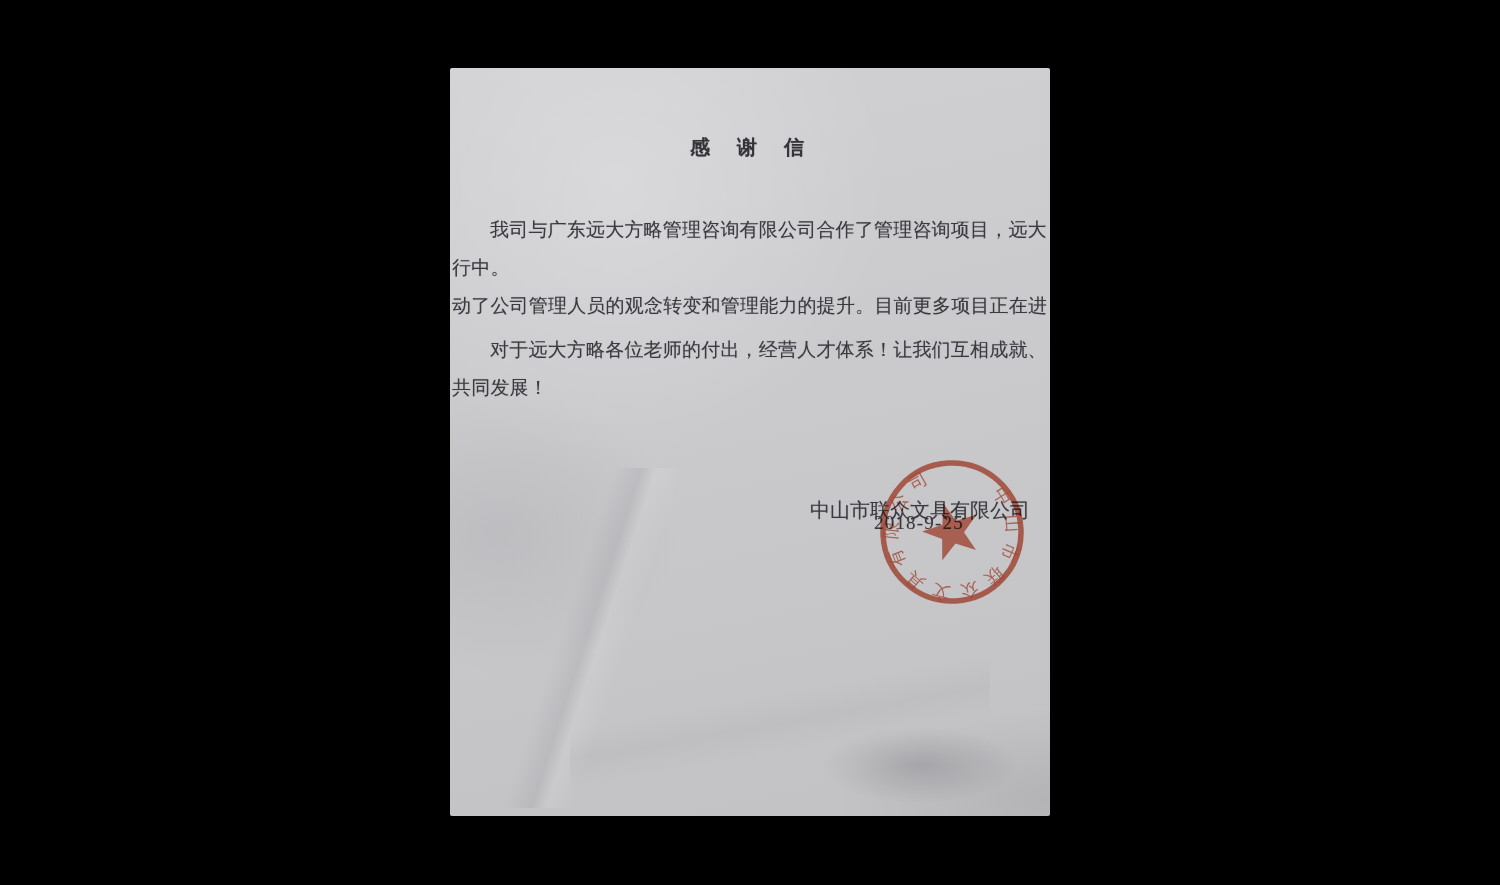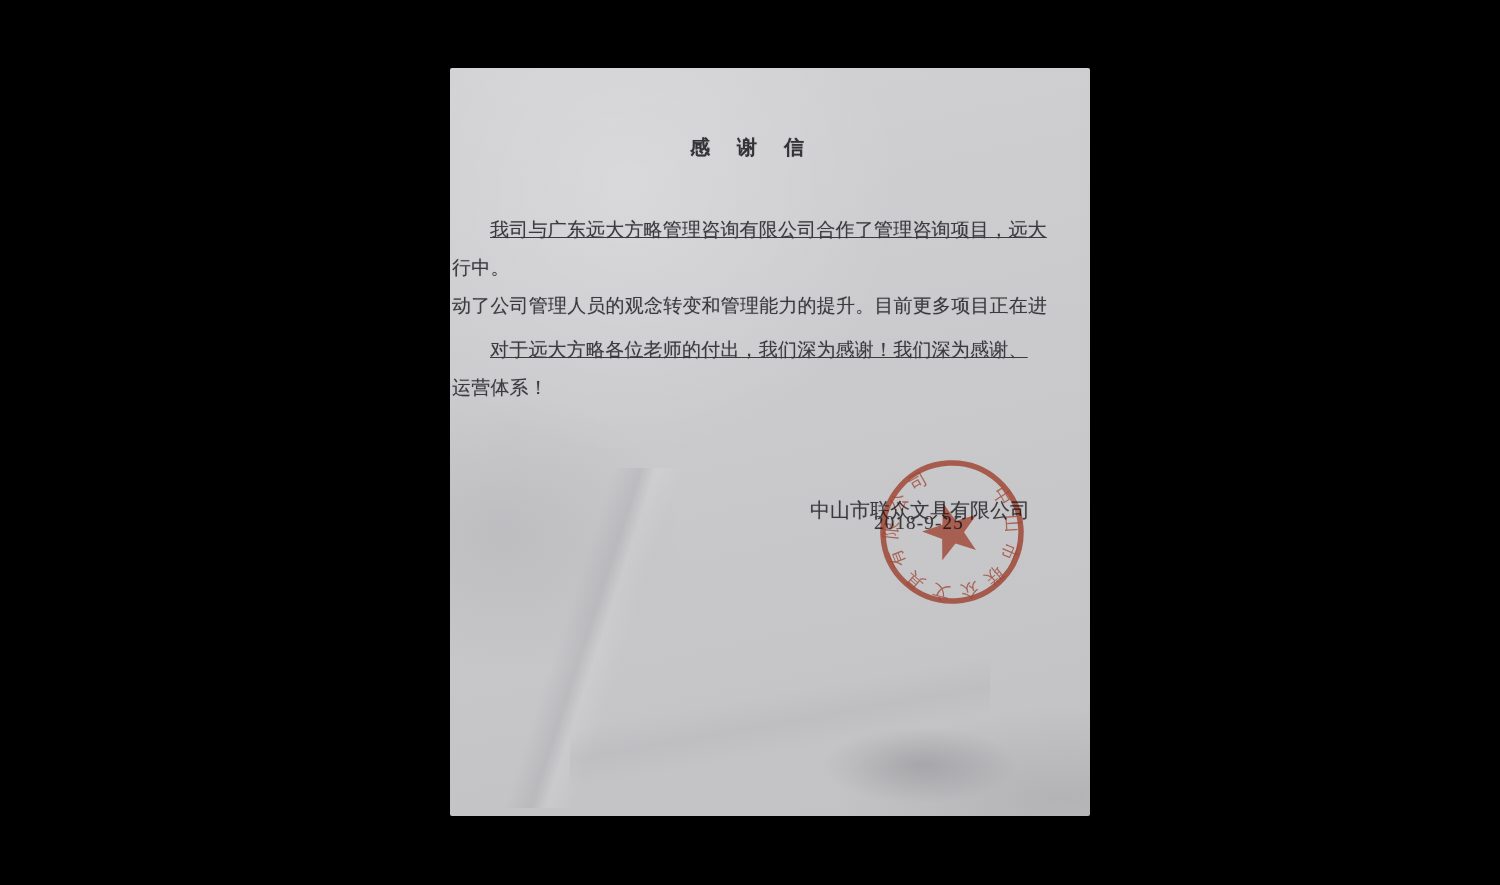--- a/index.html
+++ b/index.html
@@ -17,21 +17,20 @@
     left: 450px; top: 68px;
     width: 600px; height: 748px;
     background:
       radial-gradient(140px 55px at 470px 697px, rgba(45,45,50,.17), transparent 70%),
       radial-gradient(320px 130px at 610px 730px, rgba(45,45,50,.10), transparent 70%),
       radial-gradient(420px 420px at 28% 16%, rgba(255,255,255,.22), transparent 65%),
       radial-gradient(260px 200px at 8% 62%, rgba(90,90,96,.10), transparent 70%),
       linear-gradient(168deg, #d1d1d4 0%, #c9c9cc 52%, #c2c2c5 100%);
     border-radius: 2px;
     box-shadow: 0 0 14px rgba(0,0,0,.55);
-    padding-left: 40px;
   }
   .crease {
     position: absolute; pointer-events: none;
   }
   .crease-1 {
     left: 0; top: 400px; width: 280px; height: 340px;
     background: linear-gradient(108deg, transparent 42%, rgba(110,110,116,.12) 49%, rgba(255,255,255,.10) 53%, transparent 60%);
   }
   .crease-2 {
     left: 120px; top: 560px; width: 420px; height: 180px;
@@ -55,21 +54,21 @@
     width: 596px;
     color: #3a3a3f;
     font-size: 19px;
     line-height: 38px;
     letter-spacing: 0.2px;
     text-shadow: 0 0 1px rgba(58,58,63,.35);
   }
   .body-text p { margin: 0; }
   .body-text p + p { margin-top: 6px; }
   .line { white-space: nowrap; }
-  .indent { text-indent: 38px; text-decoration: underline; }
+  .indent { text-indent: 38px; }
 
   .signature {
     position: absolute;
     left: 360px; top: 429px;
     font-size: 20px;
     color: #3a3a3f;
     white-space: nowrap;
     text-shadow: 0 0 1px rgba(58,58,63,.35);
   }
   .date {
@@ -104,22 +103,22 @@
 
     <div class="title">感 谢 信</div>
 
     <div class="body-text">
       <p>
         <span class="line indent" style="display:block">我司与广东远大方略管理咨询有限公司合作了管理咨询项目，远大</span>
         <span class="line" style="display:block">行中。</span>
         <span class="line" style="display:block">动了公司管理人员的观念转变和管理能力的提升。目前更多项目正在进</span>
       </p>
       <p>
-        <span class="line indent" style="display:block">对于远大方略各位老师的付出，我们深为感谢！我们深为感谢、</span>
-        <span class="line" style="display:block">运营体系！</span>
+        <span class="line indent" style="display:block">对于远大方略各位老师的付出，经营人才体系！让我们互相成就、</span>
+        <span class="line" style="display:block">共同发展！</span>
       </p>
     </div>
 
     <div class="signature">中山市联众文具有限公司</div>
 
     <div class="date">2018-9-25</div>
 
     <div class="seal">
       <svg width="170" height="170" viewBox="0 0 170 170" xmlns="http://www.w3.org/2000/svg">
 

